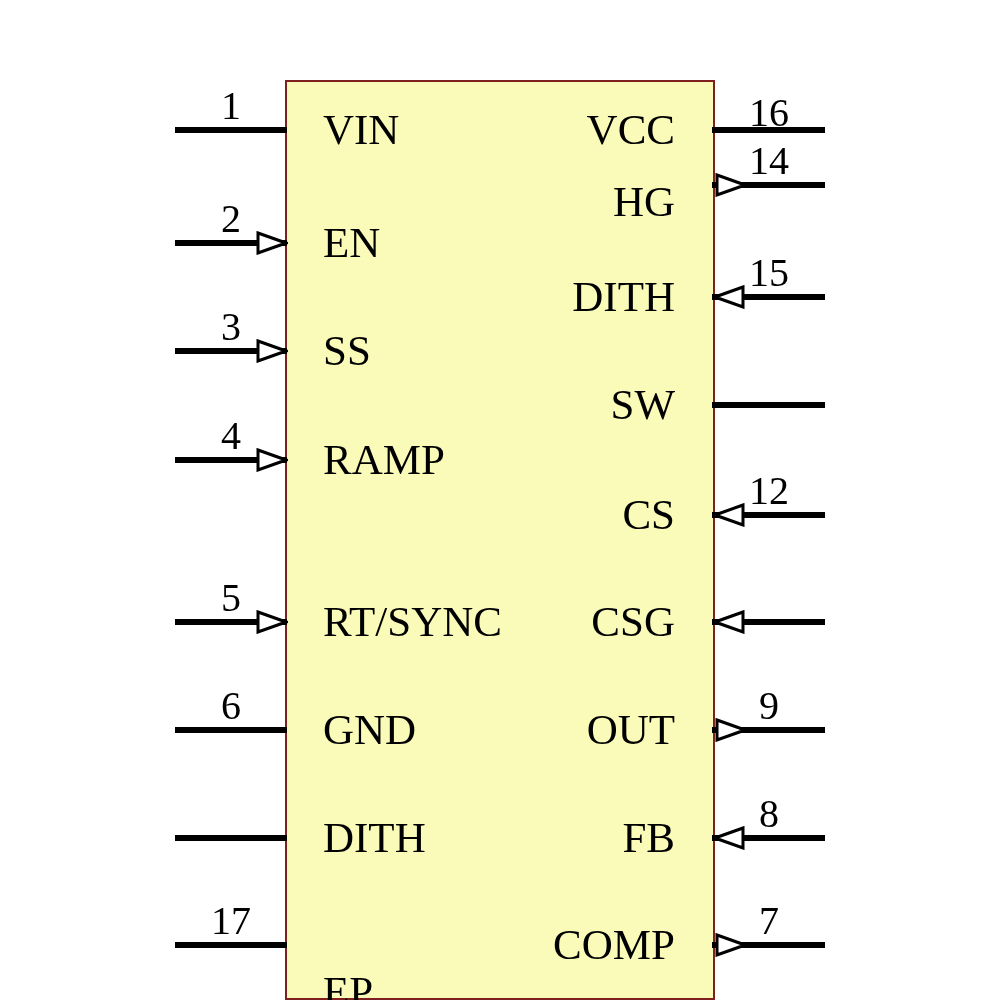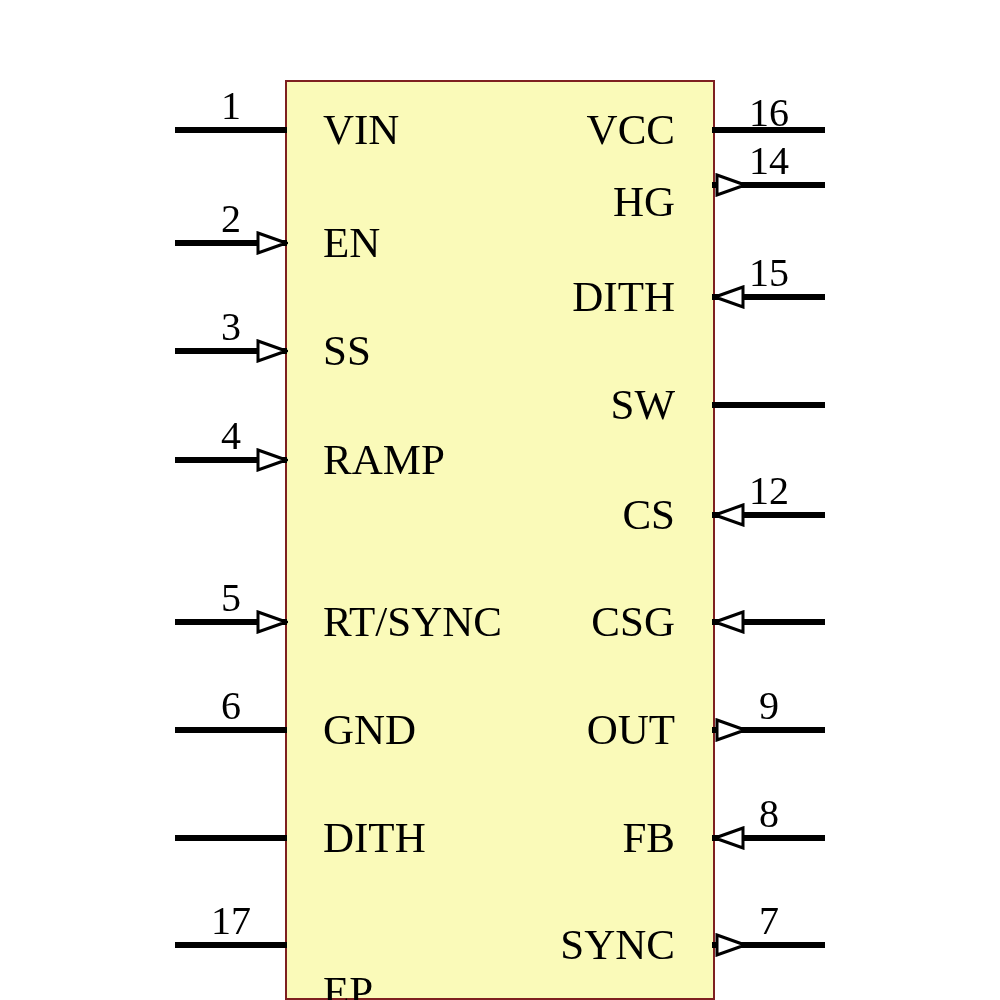--- a/index.html
+++ b/index.html
@@ -143,15 +143,15 @@
   <svg class="arrow" style="left:713px; top:826px" viewBox="0 0 32 24">
       <polygon points="30,2 2,12 30,22" fill="#ffffff" stroke="#000000" stroke-width="3"></polygon>
     </svg>
   <div class="pin-name name-right" style="top:816px">FB</div>
 
   <div class="pin-line pl-right" style="top:942px"></div>
   <div class="pin-num num-right" style="top:899px">7</div>
   <svg class="arrow" style="left:715px; top:933px" viewBox="0 0 32 24">
       <polygon points="2,2 30,12 2,22" fill="#ffffff" stroke="#000000" stroke-width="3"></polygon>
     </svg>
-  <div class="pin-name name-right" style="top:923px">SYNC</div>
+  <div class="pin-name name-right" style="top:923px">COMP</div>
 
 </div>
 
 </body></html>

